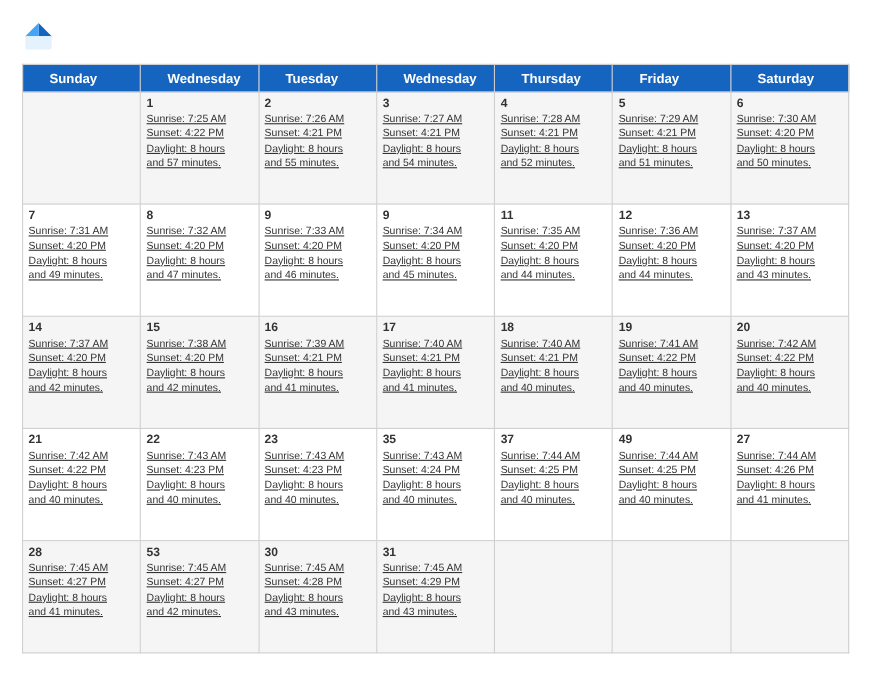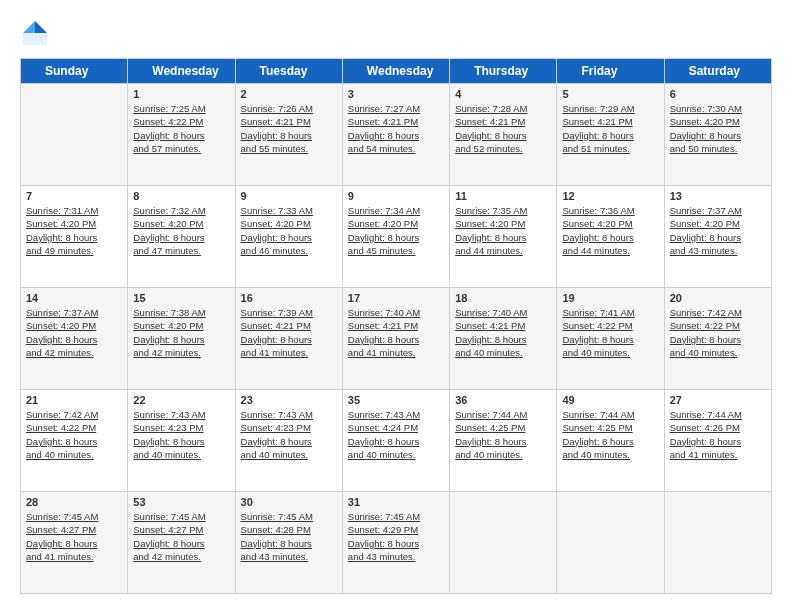--- a/index.html
+++ b/index.html
@@ -235,21 +235,21 @@
           </td>
           <td>
             <span class="day-num">23</span>
             <div class="day-info">Sunrise: 7:43 AM<br>Sunset: 4:23 PM<br>Daylight: 8 hours<br>and 40 minutes.</div>
           </td>
           <td>
             <span class="day-num">35</span>
             <div class="day-info">Sunrise: 7:43 AM<br>Sunset: 4:24 PM<br>Daylight: 8 hours<br>and 40 minutes.</div>
           </td>
           <td>
-            <span class="day-num">36</span>
+            <span class="day-num">37</span>
             <div class="day-info">Sunrise: 7:44 AM<br>Sunset: 4:25 PM<br>Daylight: 8 hours<br>and 40 minutes.</div>
           </td>
           <td>
             <span class="day-num">49</span>
             <div class="day-info">Sunrise: 7:44 AM<br>Sunset: 4:25 PM<br>Daylight: 8 hours<br>and 40 minutes.</div>
           </td>
           <td>
             <span class="day-num">27</span>
             <div class="day-info">Sunrise: 7:44 AM<br>Sunset: 4:26 PM<br>Daylight: 8 hours<br>and 41 minutes.</div>
           </td>

